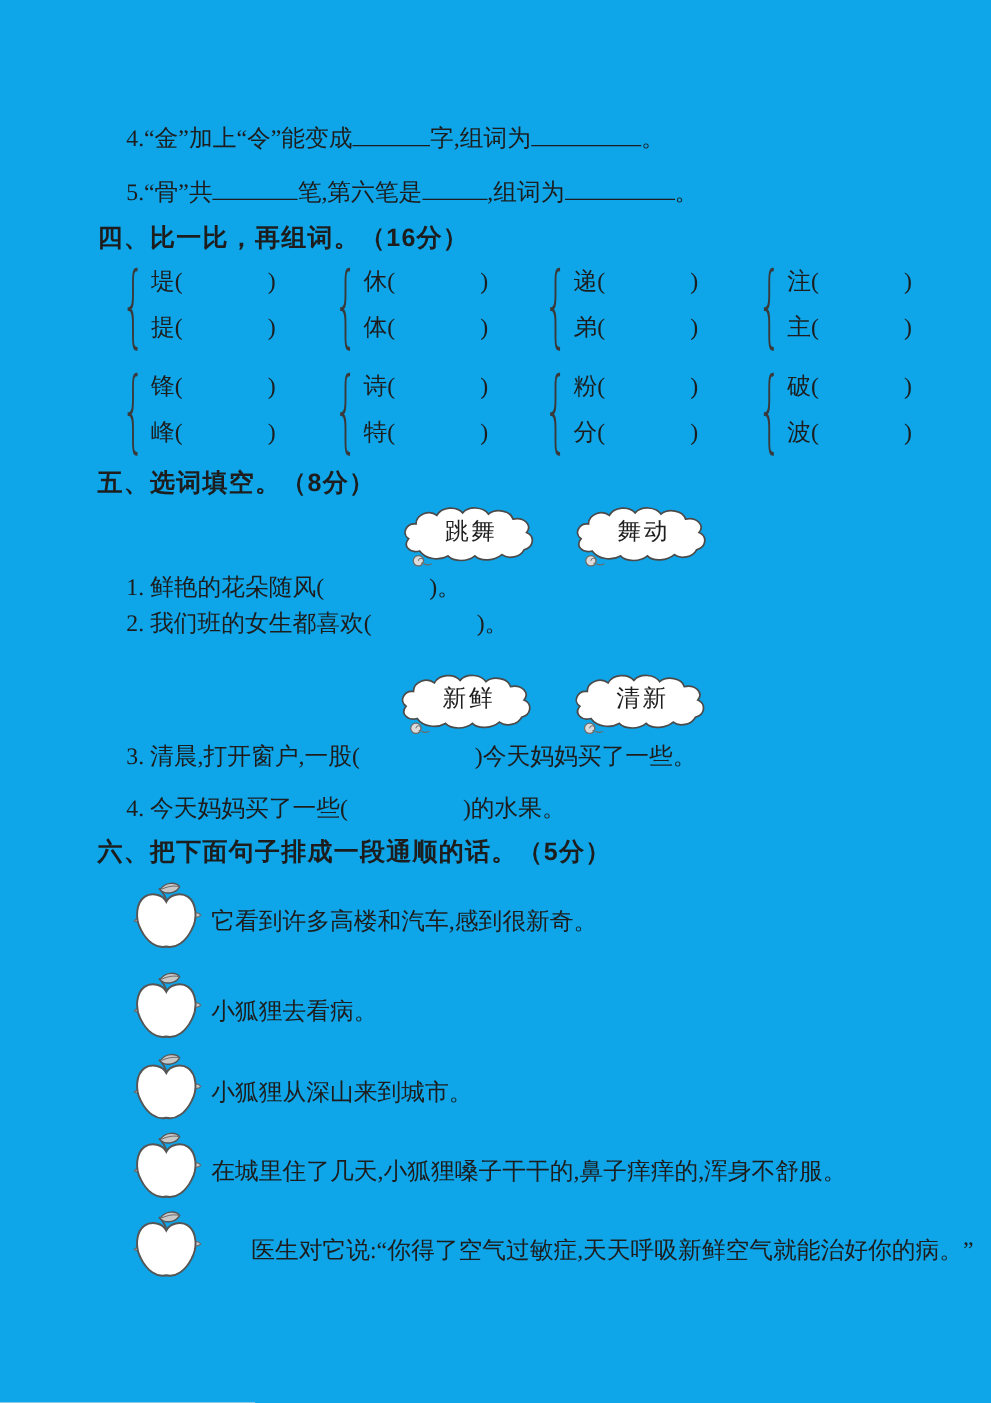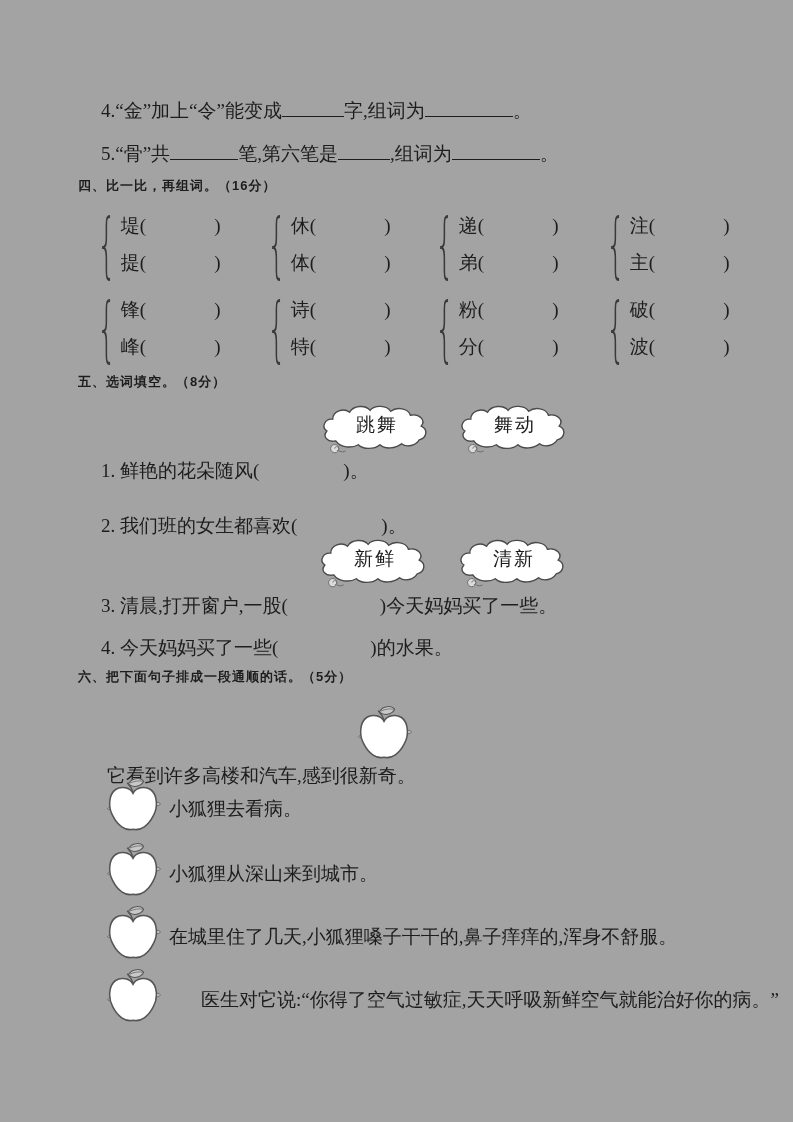--- a/index.html
+++ b/index.html
@@ -1,30 +1,30 @@
 <!DOCTYPE html>
 <html><head>
 <meta charset="utf-8">
 <style>
   html,body{margin:0;padding:0;background:#e8e8e8;}
   .page{
     position:relative;
     width:793px;height:1122px;
     margin:0 auto;
-    background:#a3a3a3;
+    background:#0ea5e9;
     color:#1d1d1d;
     font-family:"Liberation Serif","DejaVu Serif",serif;
     font-size:19px;
     overflow:hidden;
   }
   .abs{position:absolute;}
   .heading{
     font-family:"Liberation Sans","DejaVu Sans",sans-serif;
     font-weight:bold;
-    font-size:13px;
+    font-size:20px;
     letter-spacing:1px;
     white-space:nowrap;
   }
   .qline{white-space:nowrap;line-height:24px;}
   .blank{
     display:inline-block;
     border-bottom:1.6px solid #1d1d1d;
     height:1.05em;
     vertical-align:baseline;
   }
@@ -186,21 +186,21 @@
       <svg width="114" height="52" viewBox="0 0 116 52">
           <use href="#cloud-shape"></use>
         </svg>
       <span class="cloud-word">舞动</span>
     </div>
   </div>
 
   <div class="abs sentence" style="left:101px;top:459px;">
     <span>1. 鲜艳的花朵随风(</span><span class="gap gap-84"></span><span>)。</span>
   </div>
-  <div class="abs sentence" style="left:101px;top:514px;">
+  <div class="abs sentence" style="left:101px;top:488px;">
     <span>2. 我们班的女生都喜欢(</span><span class="gap gap-84"></span><span>)。</span>
   </div>
 
   <div class="abs clouds-row" style="left:318px;top:537px;gap:25px;">
     <div class="cloud">
       <svg width="114" height="52" viewBox="0 0 116 52">
           <use href="#cloud-shape"></use>
         </svg>
       <span class="cloud-word">新鲜</span>
     </div>
@@ -214,21 +214,21 @@
 
   <div class="abs sentence" style="left:101px;top:594px;">
     <span>3. 清晨,打开窗户,一股(</span><span class="gap gap-92"></span><span>)今天妈妈买了一些。</span>
   </div>
   <div class="abs sentence" style="left:101px;top:636px;">
     <span>4. 今天妈妈买了一些(</span><span class="gap gap-92"></span><span>)的水果。</span>
   </div>
 
   <div class="abs heading" style="left:78px;top:668px;">六、把下面句子排成一段通顺的话。（5分）</div>
 
-  <div class="abs apple-item" style="left:103px;top:703px;flex-direction:column;">
+  <div class="abs apple-item" style="left:103px;top:703px;">
     <svg width="62" height="60" viewBox="0 0 64 58">
         <use href="#apple-shape"></use>
       </svg>
     <span class="txt">它看到许多高楼和汽车,感到很新奇。</span>
   </div>
   <div class="abs apple-item" style="left:103px;top:775px;">
     <svg width="62" height="60" viewBox="0 0 64 58">
         <use href="#apple-shape"></use>
       </svg>
     <span class="txt">小狐狸去看病。</span>

